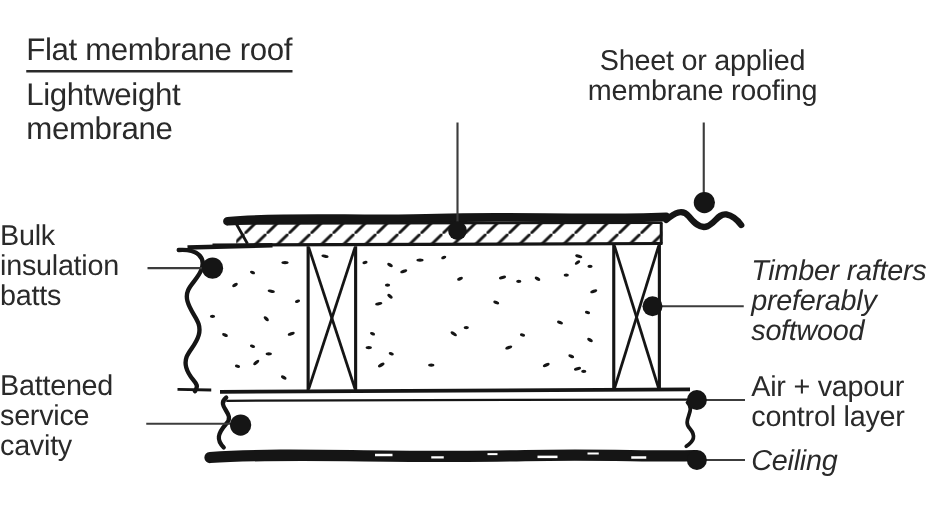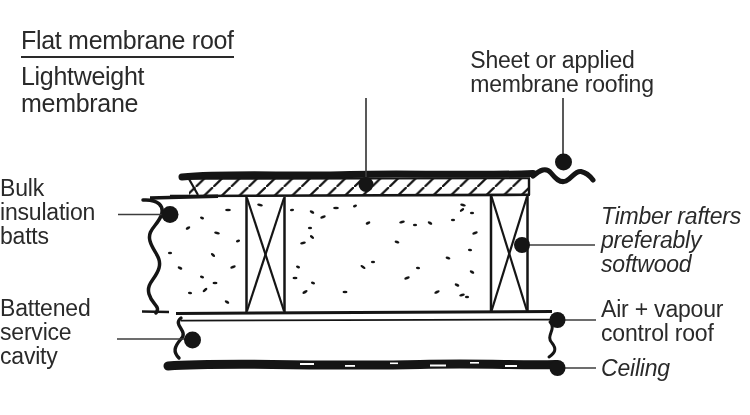--- a/index.html
+++ b/index.html
@@ -13,21 +13,21 @@
   #drawing{position:absolute;left:0;top:0;}
   .lbl{
     position:absolute;
     font-size:23px;
     line-height:24px;
     color:#2a2a2a;
     white-space:pre-line;
     letter-spacing:-0.2px;
   }
   #lbl-dense   {left:365px;top:50px;transform:translateX(-50%);text-align:center;}
-  #lbl-sheet   {left:562px;top:48px;transform:translateX(-50%);}
+  #lbl-sheet   {left:562px;top:36px;transform:translateX(-50%);text-align:center;}
   #lbl-bulk    {left:0;width:111px;top:176px;text-align:left;}
   #lbl-timber  {left:601px;top:204px;font-style:italic;}
   #lbl-air     {left:601px;top:297px;}
   #lbl-ceiling {left:601px;top:356px;font-style:italic;}
   #lbl-battened{left:0;width:111px;top:296px;}
   #title{
     position:absolute;left:21px;top:27px;width:213px;
     font-size:25px;line-height:27px;color:#2a2a2a;letter-spacing:-0.3px;
   }
   #title .t1{border-bottom:2px solid #2a2a2a;padding-bottom:2px;margin-bottom:5px;}
@@ -178,18 +178,18 @@
 
   <div class="lbl" id="lbl-sheet">Sheet or applied
 membrane roofing</div>
   <div class="lbl" id="lbl-bulk">Bulk
 insulation
 batts</div>
   <div class="lbl" id="lbl-timber">Timber rafters
 preferably
 softwood</div>
   <div class="lbl" id="lbl-air">Air + vapour
-control roof</div>
+control layer</div>
   <div class="lbl" id="lbl-ceiling">Ceiling</div>
   <div class="lbl" id="lbl-battened">Battened
 service
 cavity</div>
 </div>
 
 </body></html>

